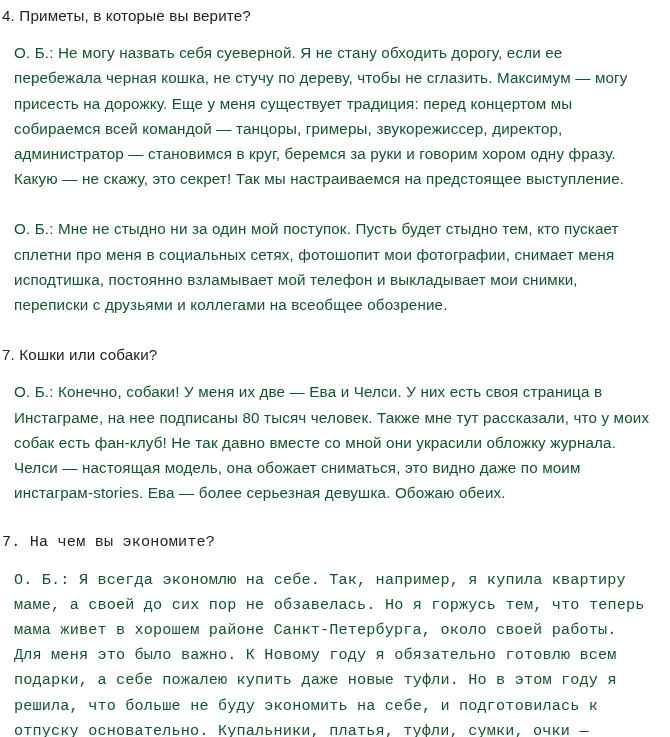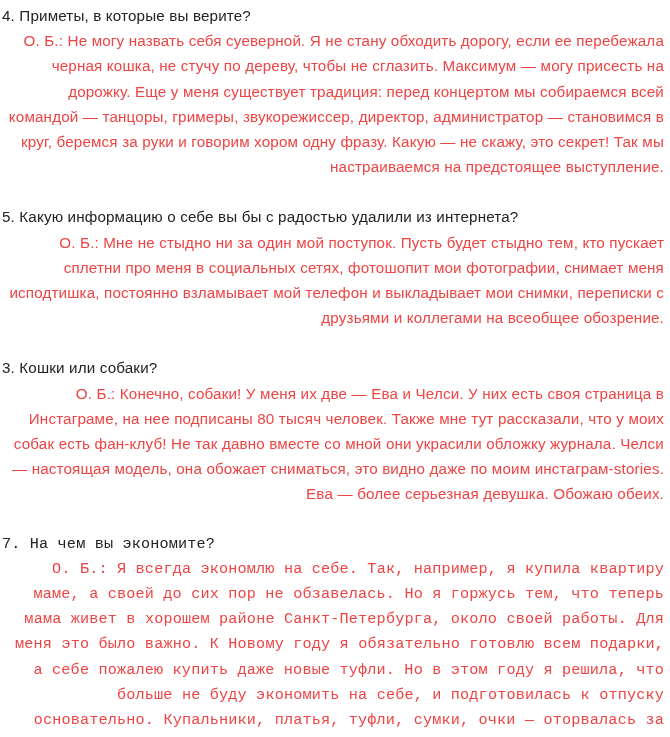--- a/index.html
+++ b/index.html
@@ -40,45 +40,44 @@
     color: #232323;
     font-weight: 400;
     margin: 0;
     text-align: left;
     letter-spacing: 0.01em;
   }
 
   .answer {
     font-size: 15.2px;
     line-height: 25.2px;
-    color: #ef4444;
+    color: #14532d;
     font-weight: 400;
-    margin: 0;
-    text-align: right;
+    margin: 12px;
+    text-align: left;
     letter-spacing: 0.01em;
     word-spacing: 0.002em;
   }
 </style>
 </head>
 <body>
 
 <div class="page">
 
   <section class="qa-block">
     <p class="question">4. Приметы, в которые вы верите?</p>
     <p class="answer">О. Б.: Не могу назвать себя суеверной. Я не стану обходить дорогу, если ее перебежала черная кошка, не стучу по дереву, чтобы не сглазить. Максимум — могу присесть на дорожку. Еще у меня существует традиция: перед концертом мы собираемся всей командой — танцоры, гримеры, звукорежиссер, директор, администратор — становимся в круг, беремся за руки и говорим хором одну фразу. Какую — не скажу, это секрет! Так мы настраиваемся на предстоящее выступление.</p>
   </section>
 
   <section class="qa-block">
-    <p class="question">5. Какую информацию о себе вы бы с радостью удалили из интернета?</p>
     <p class="answer">О. Б.: Мне не стыдно ни за один мой поступок. Пусть будет стыдно тем, кто пускает сплетни про меня в социальных сетях, фотошопит мои фотографии, снимает меня исподтишка, постоянно взламывает мой телефон и выкладывает мои снимки, переписки с друзьями и коллегами на всеобщее обозрение.</p>
   </section>
 
   <section class="qa-block">
-    <p class="question">3. Кошки или собаки?</p>
+    <p class="question">7. Кошки или собаки?</p>
     <p class="answer">О. Б.: Конечно, собаки! У меня их две — Ева и Челси. У них есть своя страница в Инстаграме, на нее подписаны 80 тысяч человек. Также мне тут рассказали, что у моих собак есть фан-клуб! Не так давно вместе со мной они украсили обложку журнала. Челси — настоящая модель, она обожает сниматься, это видно даже по моим инстаграм-stories. Ева — более серьезная девушка. Обожаю обеих.</p>
   </section>
 
   <section class="qa-block">
     <p class="question">7. На чем вы экономите?</p>
     <p class="answer">О. Б.: Я всегда экономлю на себе. Так, например, я купила квартиру маме, а своей до сих пор не обзавелась. Но я горжусь тем, что теперь мама живет в хорошем районе Санкт-Петербурга, около своей работы. Для меня это было важно. К Новому году я обязательно готовлю всем подарки, а себе пожалею купить даже новые туфли. Но в этом году я решила, что больше не буду экономить на себе, и подготовилась к отпуску основательно. Купальники, платья, туфли, сумки, очки — оторвалась за все годы (смеется).</p>
   </section>
 
 </div>
 

